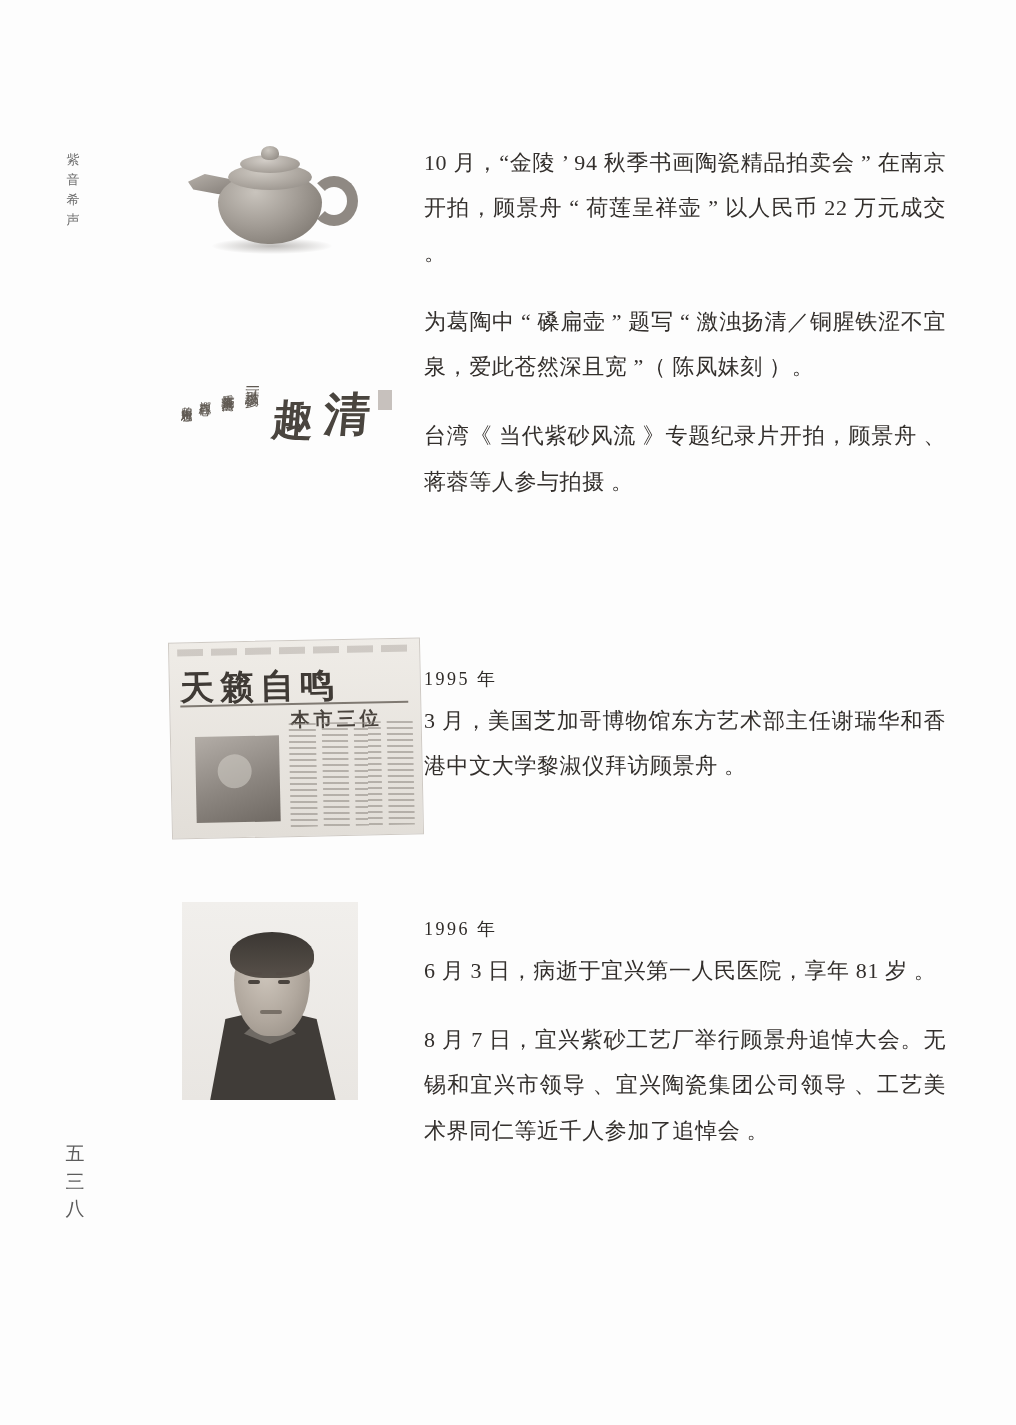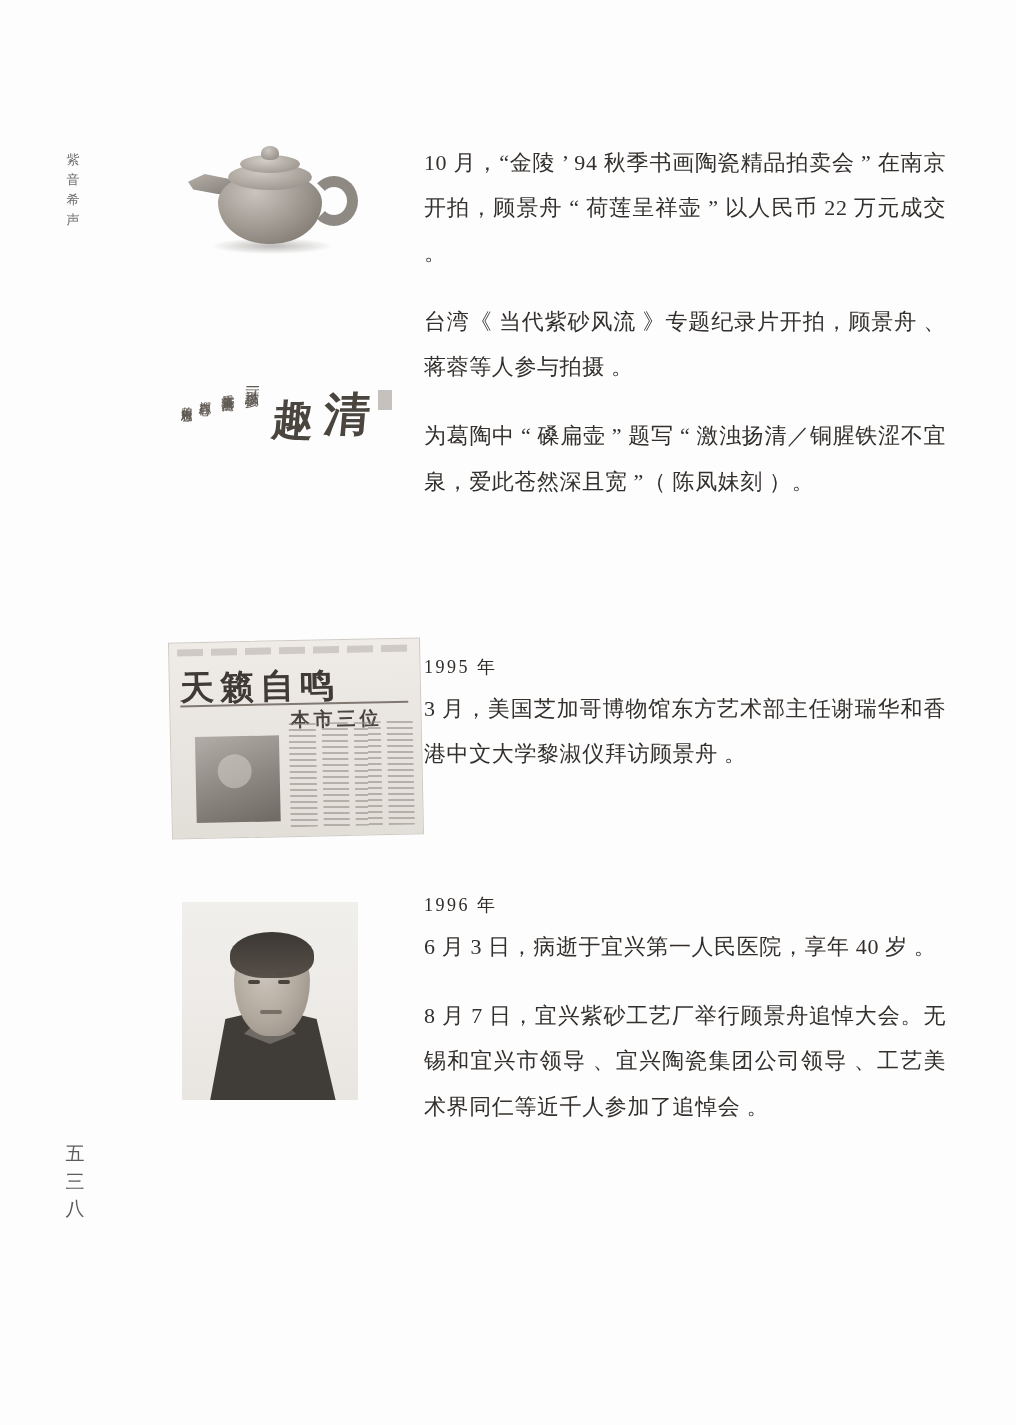--- a/index.html
+++ b/index.html
@@ -263,21 +263,21 @@
     width: 522px;
   }
   .para {
     font-size: 22px;
     line-height: 2.05;
     color: #332f2c;
     margin: 0 0 24px 0;
     text-align: justify;
     letter-spacing: 0.6px;
   }
-  .year-block { margin-top: 4px; }
+  .year-block { margin-top: 16px; }
   .year {
     font-size: 18px;
     letter-spacing: 2.5px;
     color: #2f2b28;
     margin: 0 0 2px 0;
     line-height: 1.9;
   }
   .year-block .para { margin-top: 0; }
   .gap-lg { height: 118px; }
   .gap-md { height: 84px; }
@@ -355,33 +355,33 @@
         <div class="p-eye r"></div>
         <div class="p-mouth"></div>
       </div>
     </div>
 
   </div>
 
   <div class="text-col">
 
     <p class="para">10 月，“金陵 ’ 94 秋季书画陶瓷精品拍卖会 ” 在南京开拍，顾景舟 “ 荷莲呈祥壶 ” 以人民币 22 万元成交 。</p>
+    <p class="para">为葛陶中 “ 磉扁壶 ” 题写 “ 激浊扬清／铜腥铁涩不宜泉，爱此苍然深且宽 ”（ 陈凤妹刻 ）。</p>
     <p class="para">台湾《 当代紫砂风流 》专题纪录片开拍，顾景舟 、蒋蓉等人参与拍摄 。</p>
-    <p class="para">为葛陶中 “ 磉扁壶 ” 题写 “ 激浊扬清／铜腥铁涩不宜泉，爱此苍然深且宽 ”（ 陈凤妹刻 ）。</p>
 
     <div class="gap-lg"></div>
 
     <div class="year-block">
       <p class="year">1995 年</p>
       <p class="para">3 月，美国芝加哥博物馆东方艺术部主任谢瑞华和香港中文大学黎淑仪拜访顾景舟 。</p>
     </div>
 
     <div class="gap-md"></div>
 
     <div class="year-block">
       <p class="year">1996 年</p>
-      <p class="para">6 月 3 日，病逝于宜兴第一人民医院，享年 40 岁 。</p>
+      <p class="para">6 月 3 日，病逝于宜兴第一人民医院，享年 81 岁 。</p>
       <p class="para">8 月 7 日，宜兴紫砂工艺厂举行顾景舟追悼大会。无锡和宜兴市领导 、宜兴陶瓷集团公司领导 、工艺美术界同仁等近千人参加了追悼会 。</p>
     </div>
 
   </div>
 
 </div>
 
 </body></html>

